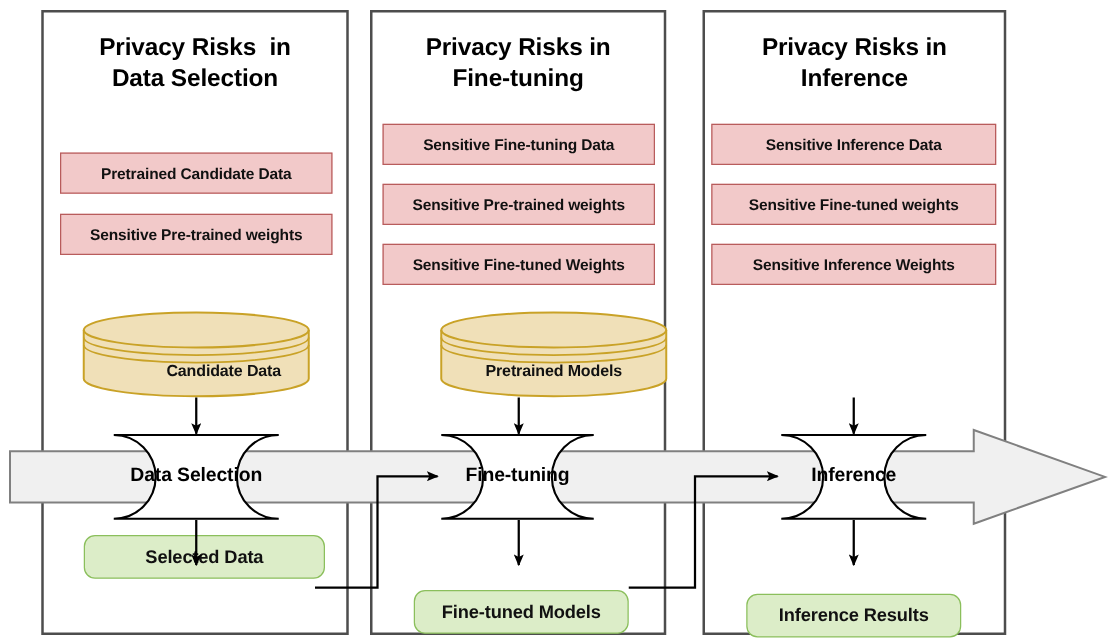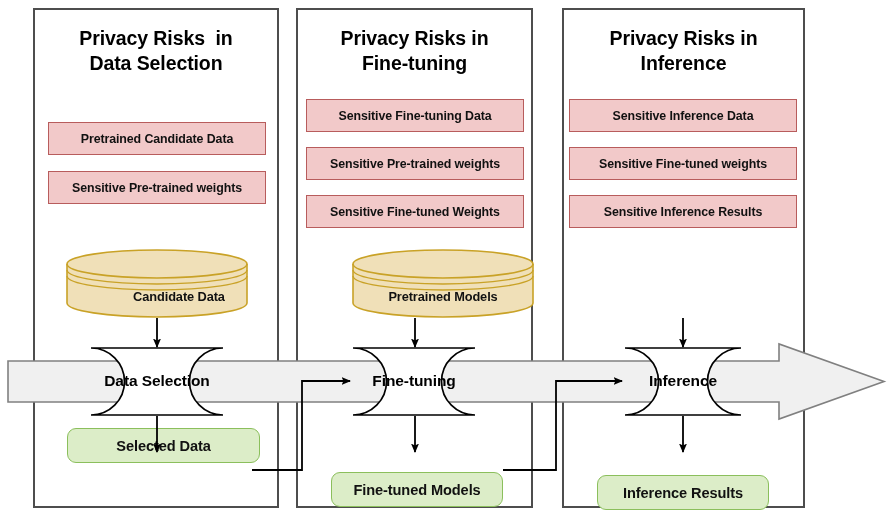--- a/index.html
+++ b/index.html
@@ -175,21 +175,21 @@
   </div>
 
   <div class="column" style="left:562px; top:8px; width:243px; height:500px;"></div>
 
   <div class="col-title" style="left:562px; top:26px; width:243px;"><span>Privacy Risks in</span><br><span>Inference</span></div>
 
   <div class="risk-box" style="left:569px; top:99px; width:228px; height:33px;">Sensitive Inference Data</div>
 
   <div class="risk-box" style="left:569px; top:147px; width:228px; height:33px;">Sensitive Fine-tuned weights</div>
 
-  <div class="risk-box" style="left:569px; top:195px; width:228px; height:33px;">Sensitive Inference Results</div>
+  <div class="risk-box" style="left:569px; top:195px; width:228px; height:33px;">Sensitive Inference Weights</div>
 
 
   <svg class="band" width="896" height="515">
     <path d="M8,361 L779,361 L779,344 L884,381.5 L779,419 L779,402 L8,402 Z" fill="#f0f0f0" stroke="#808080" stroke-width="1.6" stroke-linejoin="miter"></path>
   </svg>
 
   <div class="process" style="left:90px; top:347px; width:134px; height:69px;">
     <svg width="134" height="69" viewBox="0 0 134 69">
       <path d="M1,1 L133,1 A22,22 0 0,0 133,68 L1,68 A22,22 0 0,0 1,1 Z" fill="#ffffff" stroke="#000000" stroke-width="1.7"></path>
     </svg>

